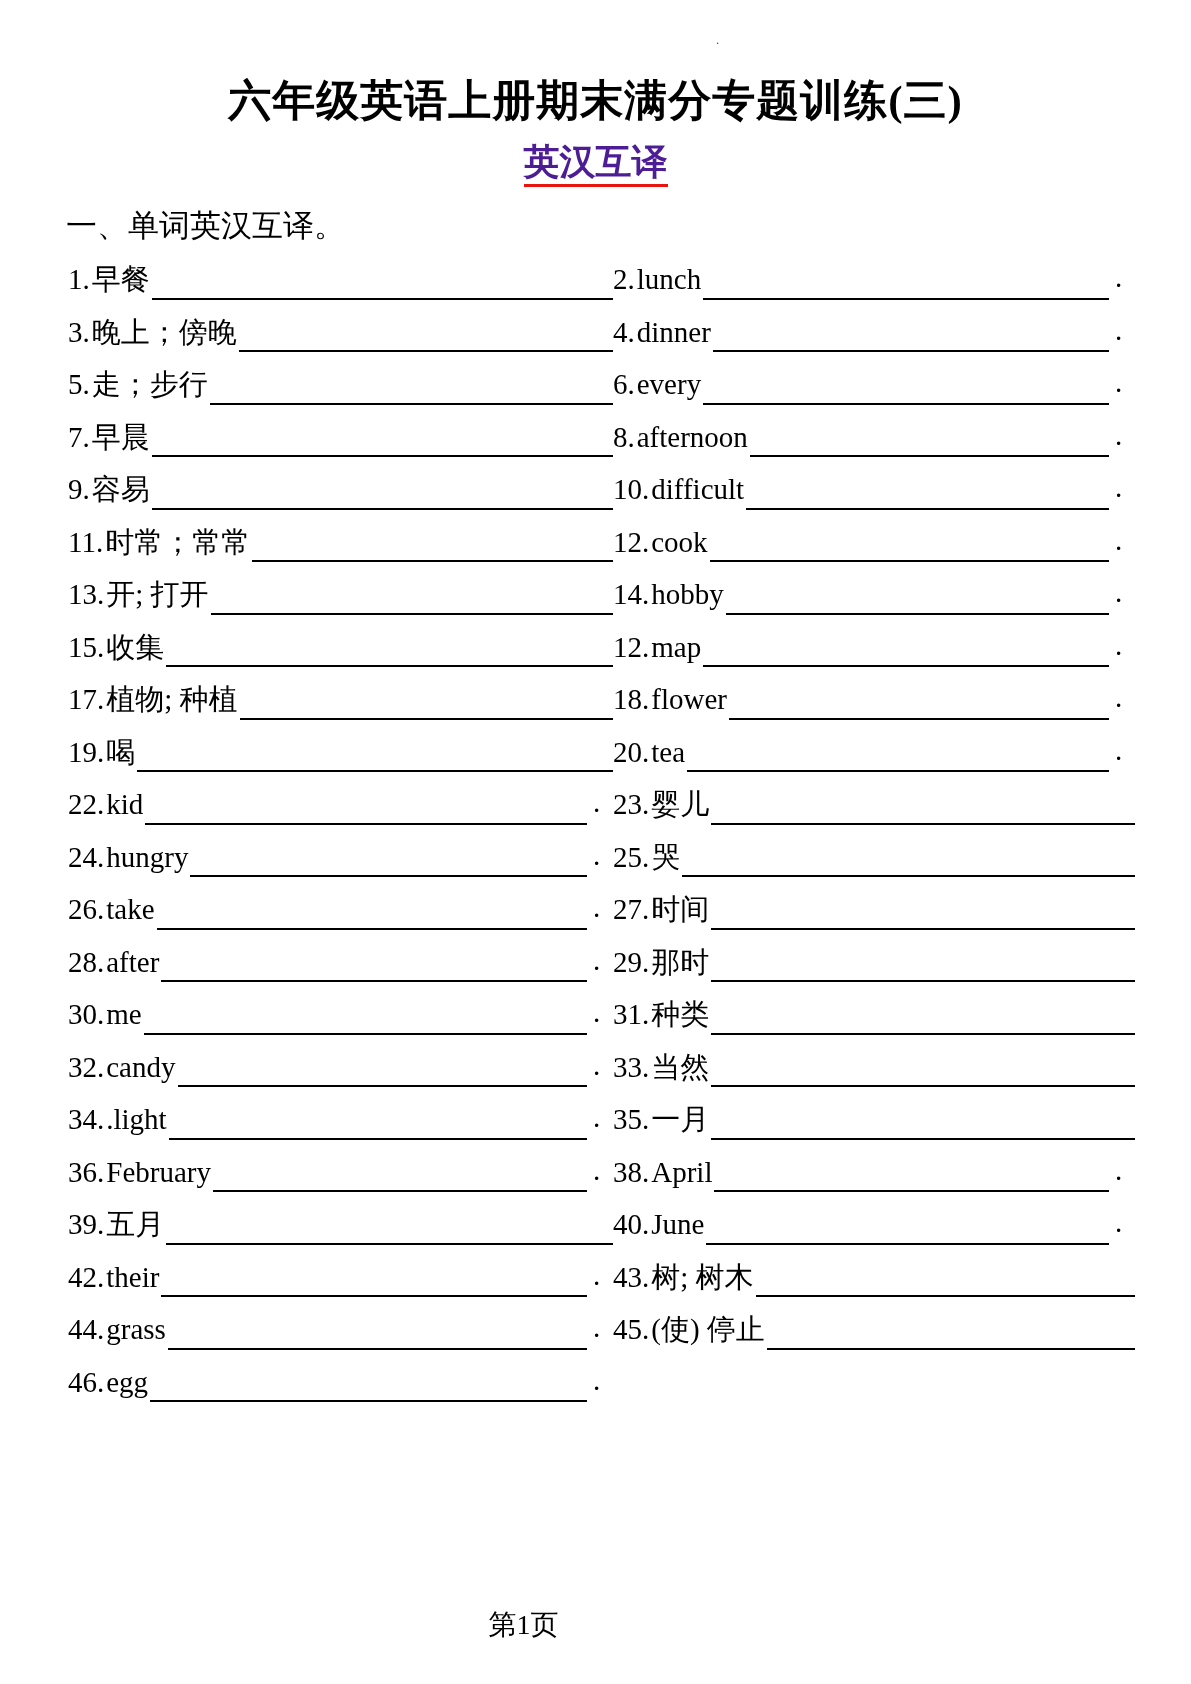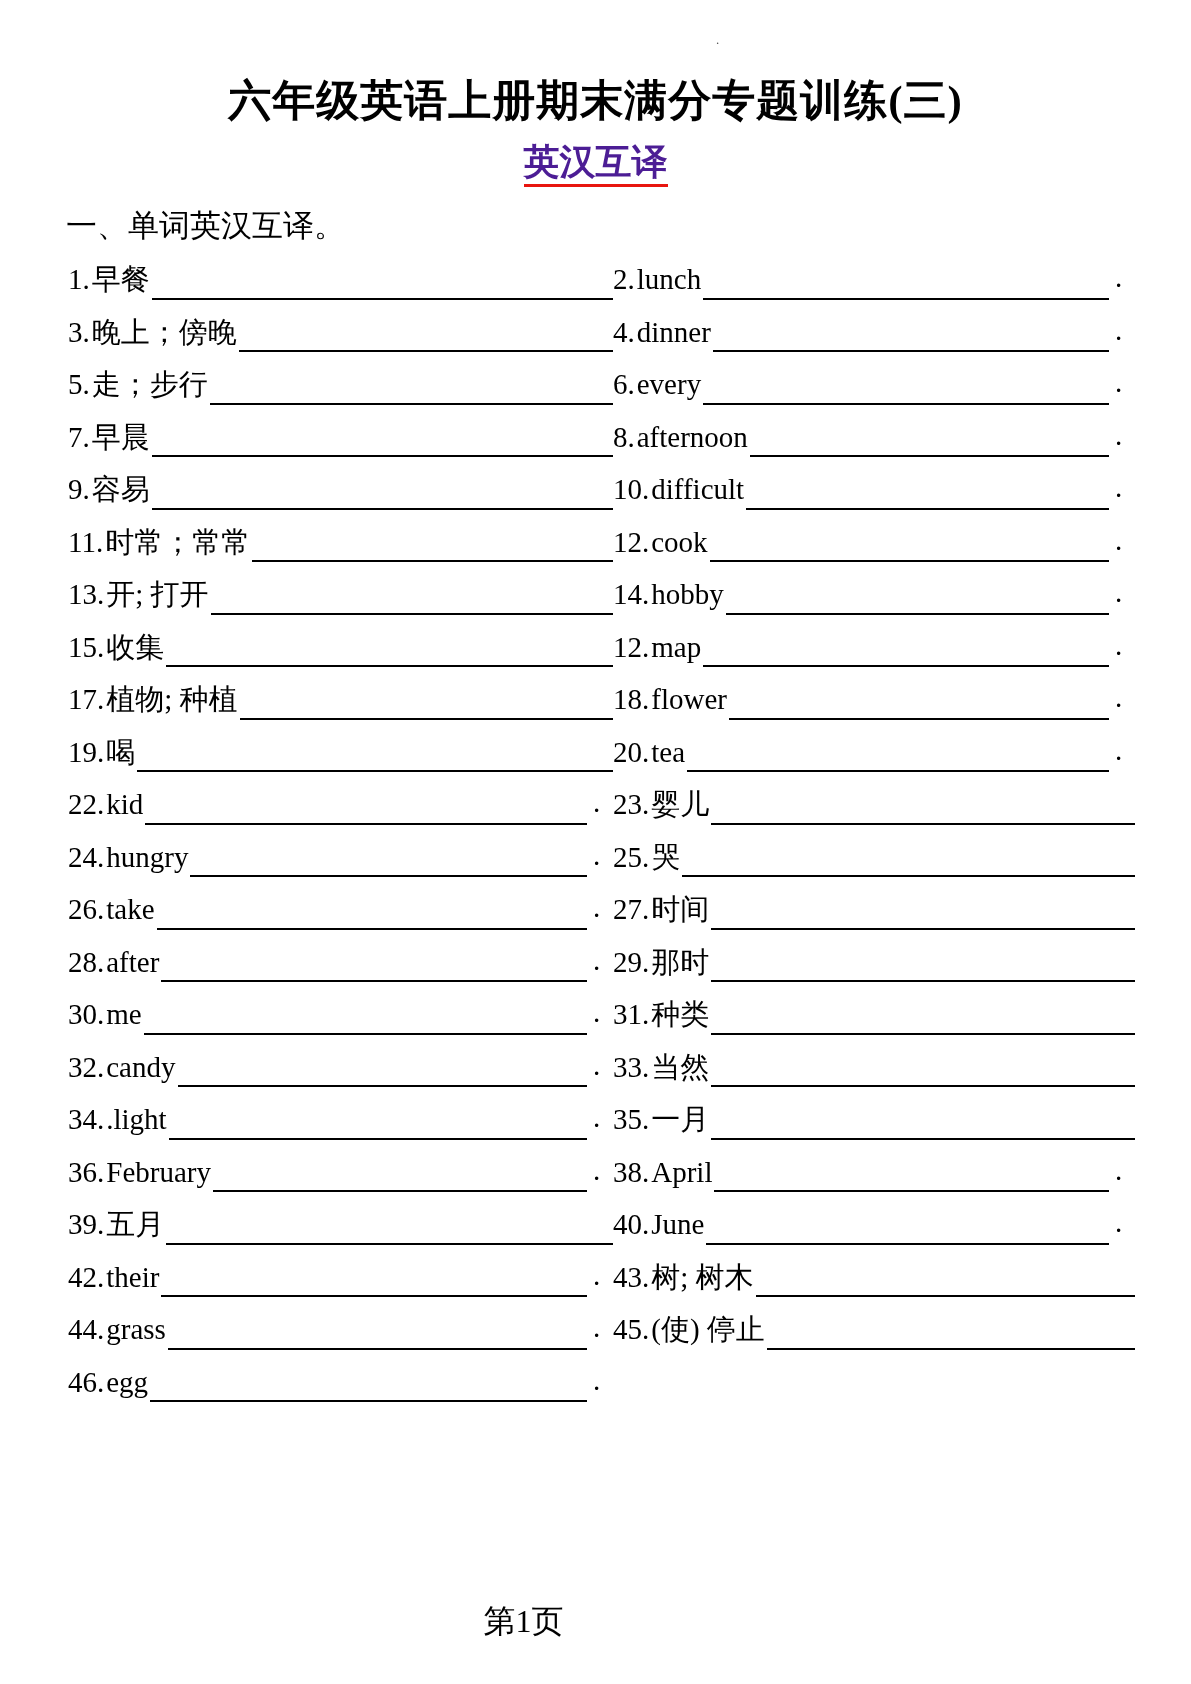--- a/index.html
+++ b/index.html
@@ -85,21 +85,21 @@
     position: relative;
     left: -20px;
     bottom: 2px;
   }
   .footer {
     position: absolute;
     bottom: 40px;
     left: 0;
     width: 1047px;
     text-align: center;
-    font-size: 32px;
+    font-size: 28px;
   }
   .tiny-mark {
     position: absolute;
     top: 32px;
     left: 716px;
     font-size: 13px;
     color: #555;
   }
 </style>
 </head>

